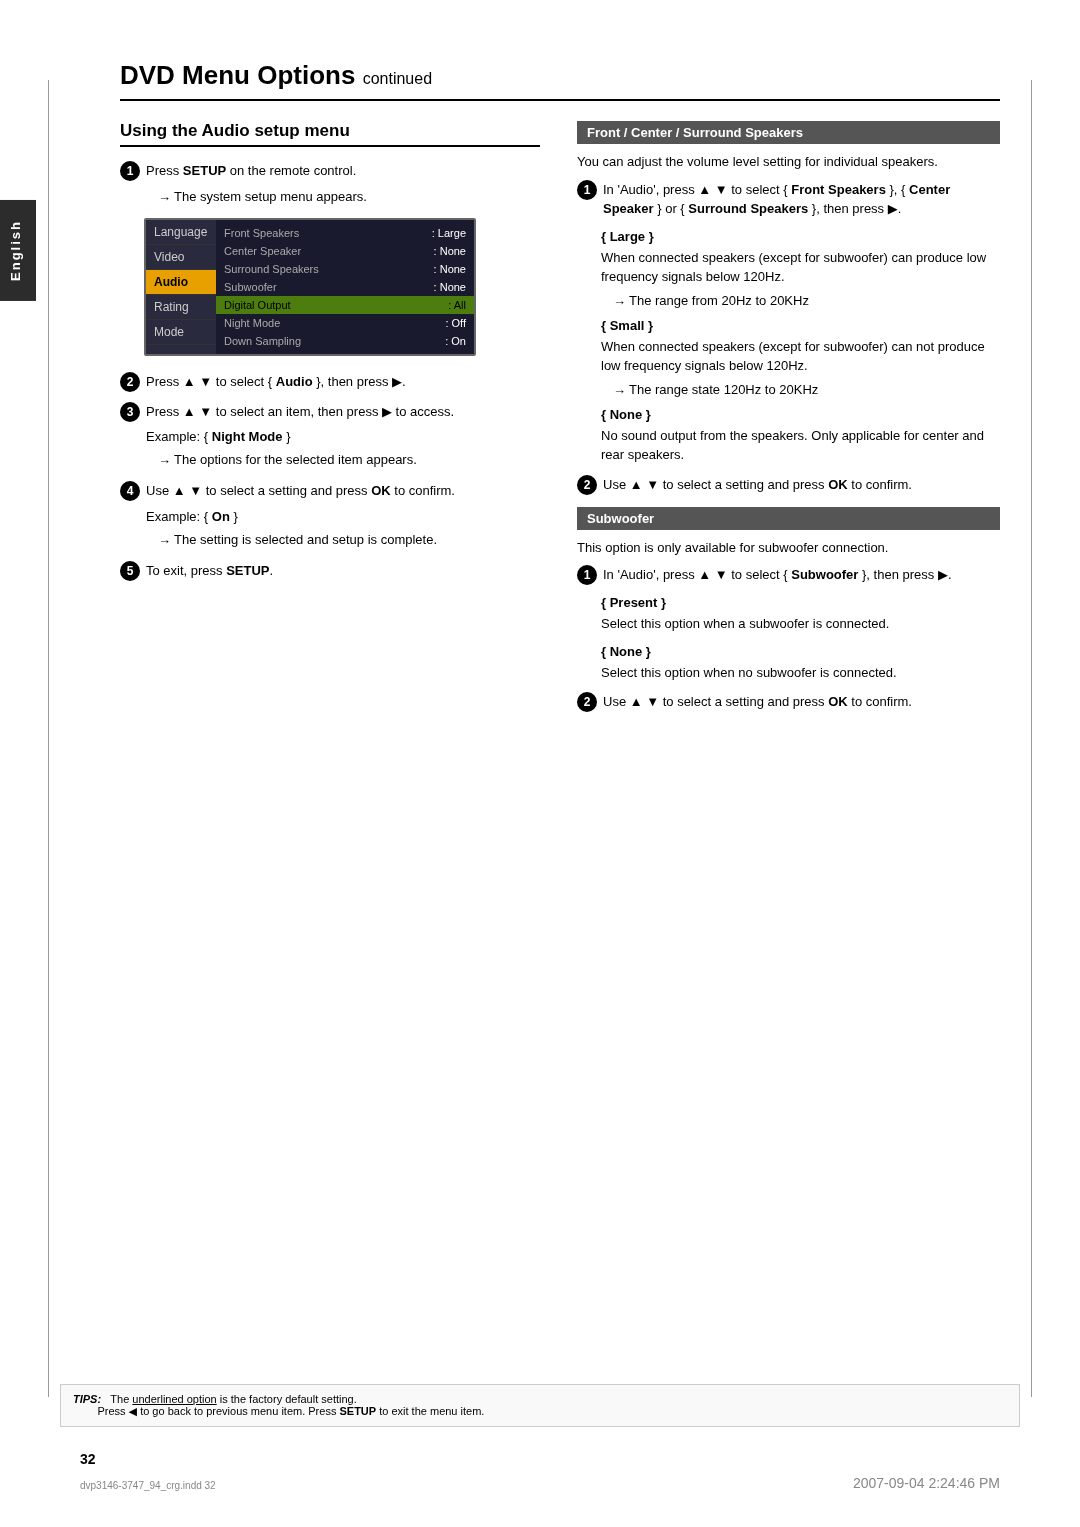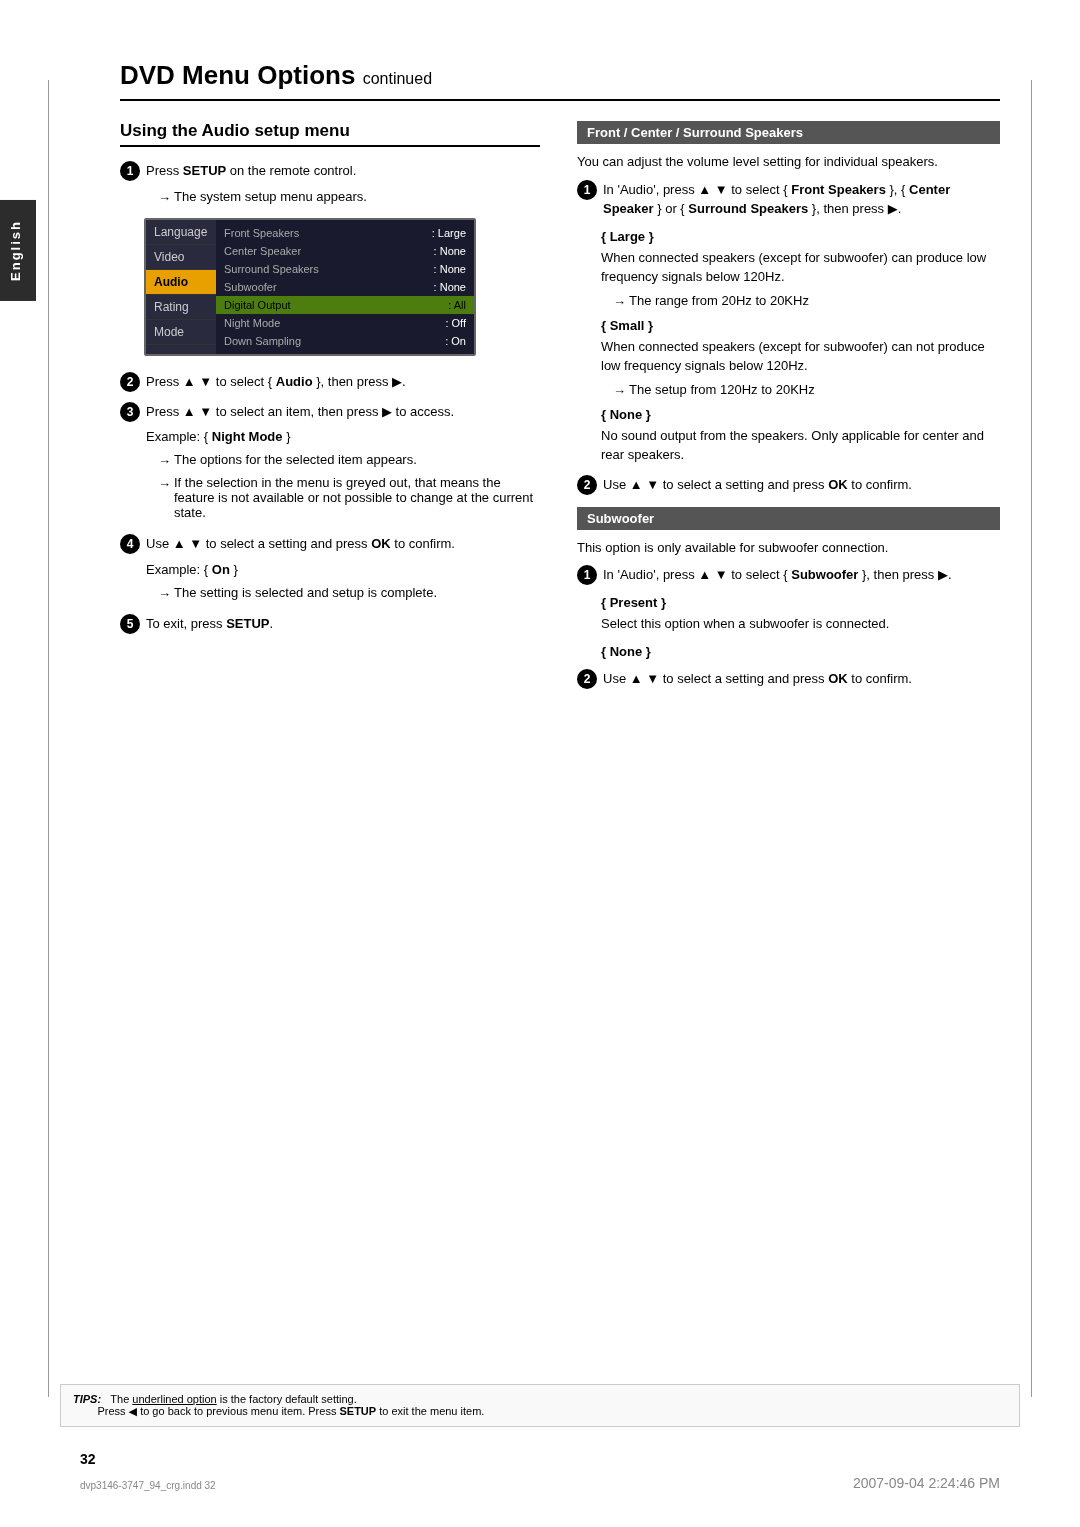--- a/index.html
+++ b/index.html
@@ -374,23 +374,20 @@
         <div class="step mt8">
           <div class="step-circle">3</div>
           <div class="step-content">
             <span class="step-text">Press ▲ ▼ to select an item, then press ▶ to access.</span>
             <div class="mt4">
               Example: { <b>Night Mode</b> }
             </div>
             <div class="arrow-bullet mt4">
               The options for the selected item appears.
             </div>
-            <div class="arrow-bullet mt4">
-              If the selection in the menu is greyed out, that means the feature is not available or not possible to change at the current state.
-            </div>
           </div>
         </div>
 
         <div class="step mt8">
           <div class="step-circle">4</div>
           <div class="step-content">
             <span class="step-text">Use ▲ ▼ to select a setting and press <b>OK</b> to confirm.</span>
             <div class="mt4">
               Example: { <b>On</b> }
             </div>
@@ -435,21 +432,21 @@
             The range from 20Hz to 20KHz
           </div>
         </div>
 
         <div class="option-block ml24 mt8">
           <div class="option-label">{ Small }</div>
           <p class="sub-text">
             When connected speakers (except for subwoofer) can not produce low frequency signals below 120Hz.
           </p>
           <div class="arrow-bullet">
-            The setup from 120Hz to 20KHz
+            The range state 120Hz to 20KHz
           </div>
         </div>
 
         <div class="option-block ml24 mt8">
           <div class="option-label">{ None }</div>
           <p class="sub-text">
             No sound output from the speakers. Only applicable for center and rear speakers.
           </p>
         </div>
 
@@ -477,20 +474,23 @@
 
         <div class="option-block ml24 mt4">
           <div class="option-label">{ Present }</div>
           <p class="sub-text">
             Select this option when a subwoofer is connected.
           </p>
         </div>
 
         <div class="option-block ml24 mt4">
           <div class="option-label">{ None }</div>
+          <p class="sub-text">
+            Select this option when no subwoofer is connected.
+          </p>
         </div>
 
         <div class="step mt8">
           <div class="step-circle">2</div>
           <div class="step-content">
             <span class="step-text">Use ▲ ▼ to select a setting and press <b>OK</b> to confirm.</span>
           </div>
         </div>
 
       </div>

